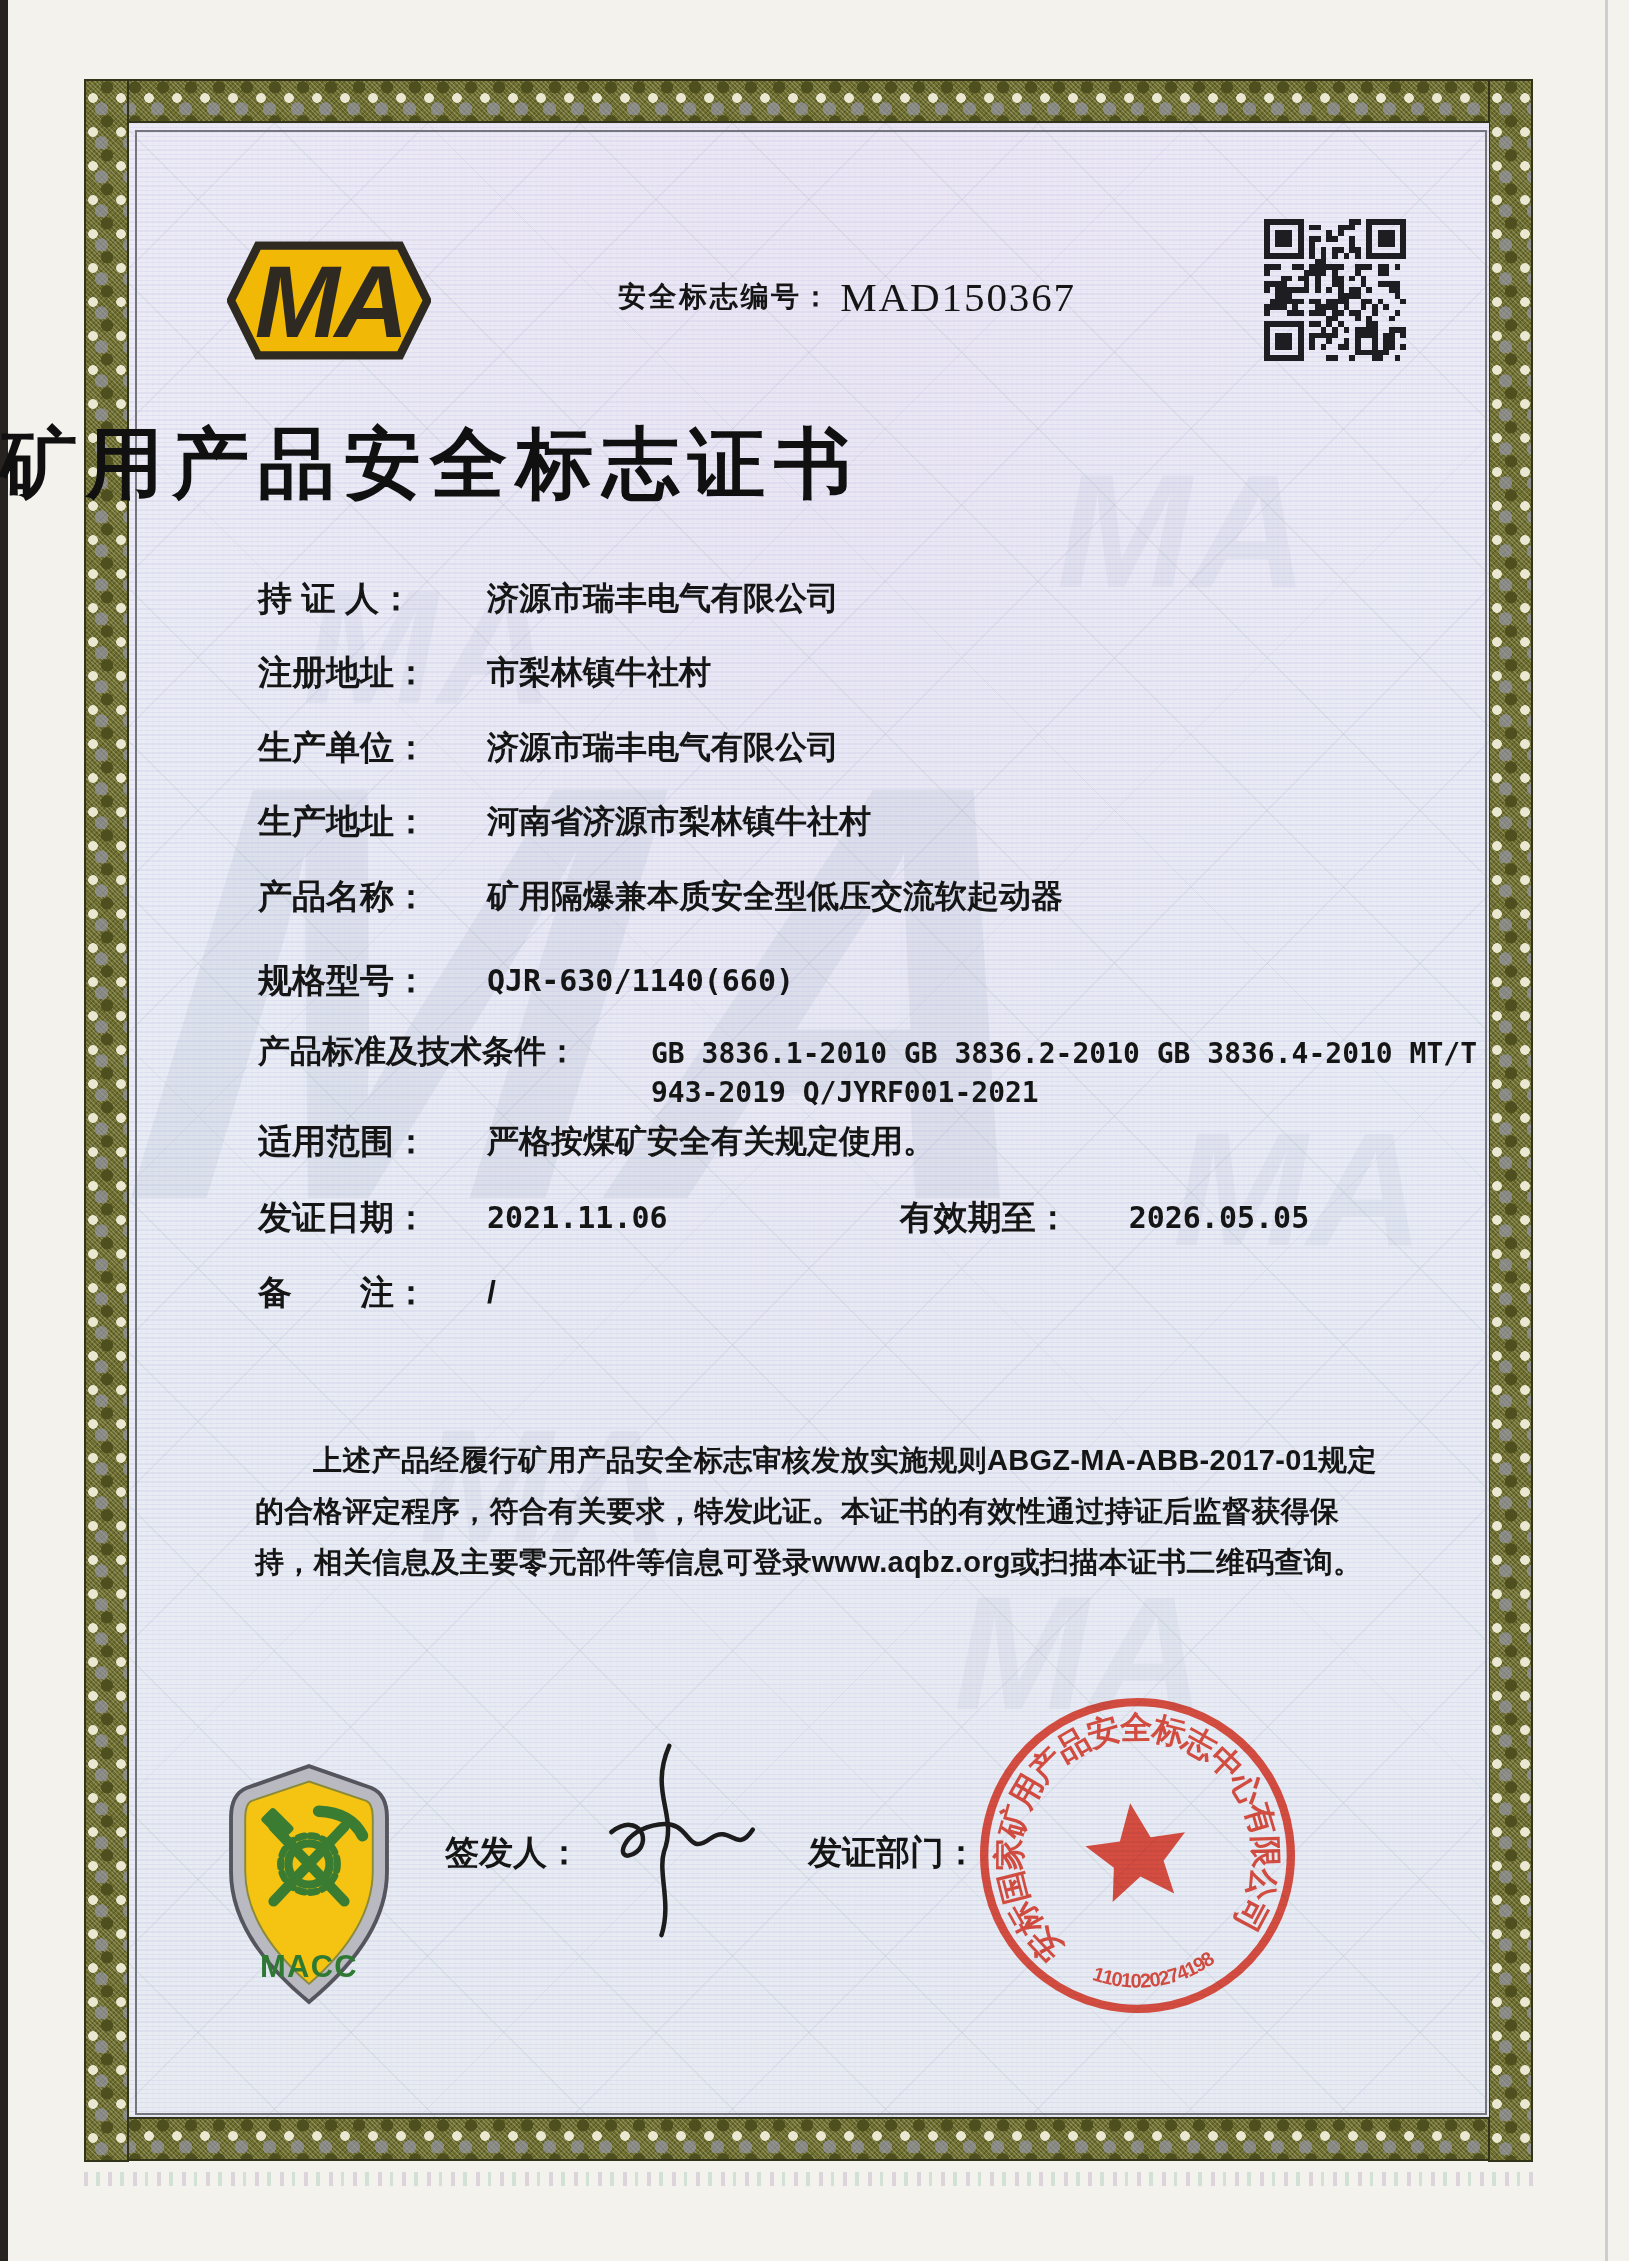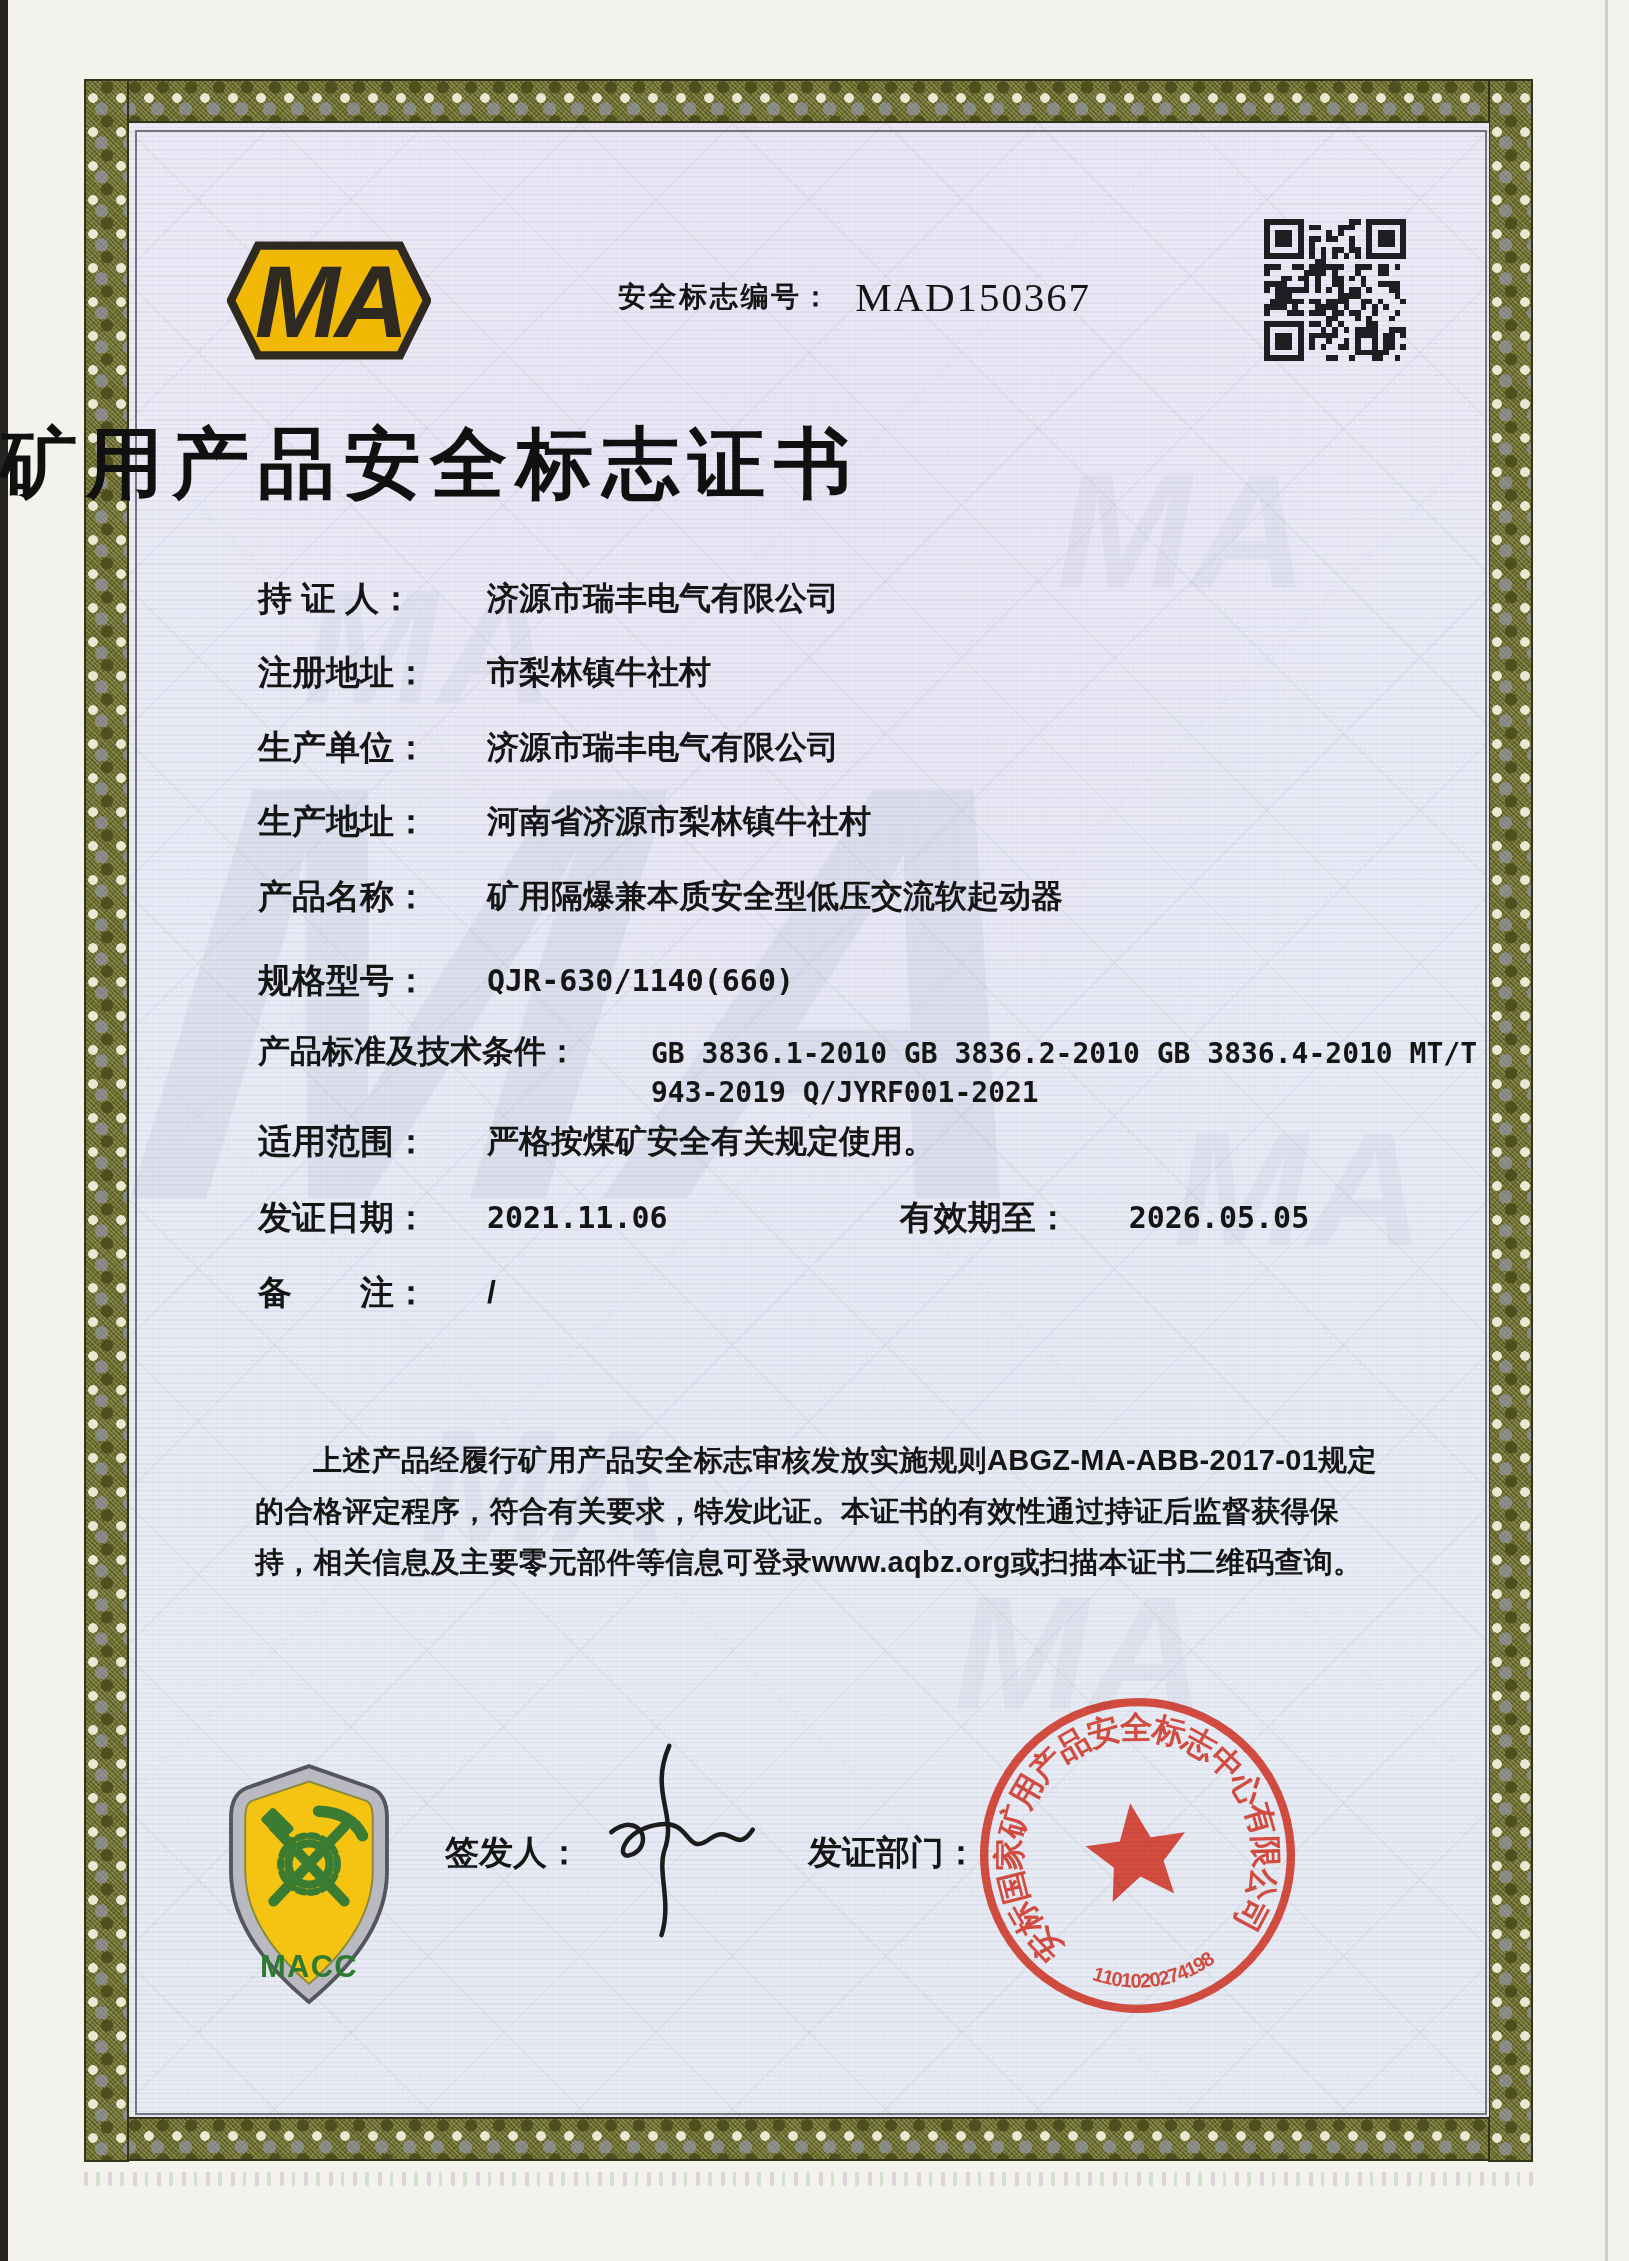--- a/index.html
+++ b/index.html
@@ -63,21 +63,21 @@
     color:rgba(146,160,186,.10);line-height:1;user-select:none;white-space:nowrap;
   }
   .ghost-big{left:142px;top:696px;font-size:593px;color:rgba(138,152,176,.13);transform:skewX(-6deg);}
 
   
   .ma-badge{position:absolute;left:227px;top:239px;width:204px;height:123px;}
 
   
   .serial-line{position:absolute;left:618px;top:266px;height:62px;display:flex;align-items:center;}
   .serial-label{font-size:28px;font-weight:800;letter-spacing:2.6px;}
-  .serial-value{font-family:"Liberation Serif",serif;font-size:41px;letter-spacing:1.9px;margin-left:23px;}
+  .serial-value{font-family:"Liberation Serif",serif;font-size:41px;letter-spacing:1.9px;margin-left:8px;}
 
   
   .qr{position:absolute;left:1264px;top:219px;width:142px;height:142px;}
 
   
   .cert-title{
     position:absolute;left:0;top:413px;width:1630px;text-align:left;
     font-size:77px;font-weight:900;letter-spacing:9px;color:#101010;
   }
 

